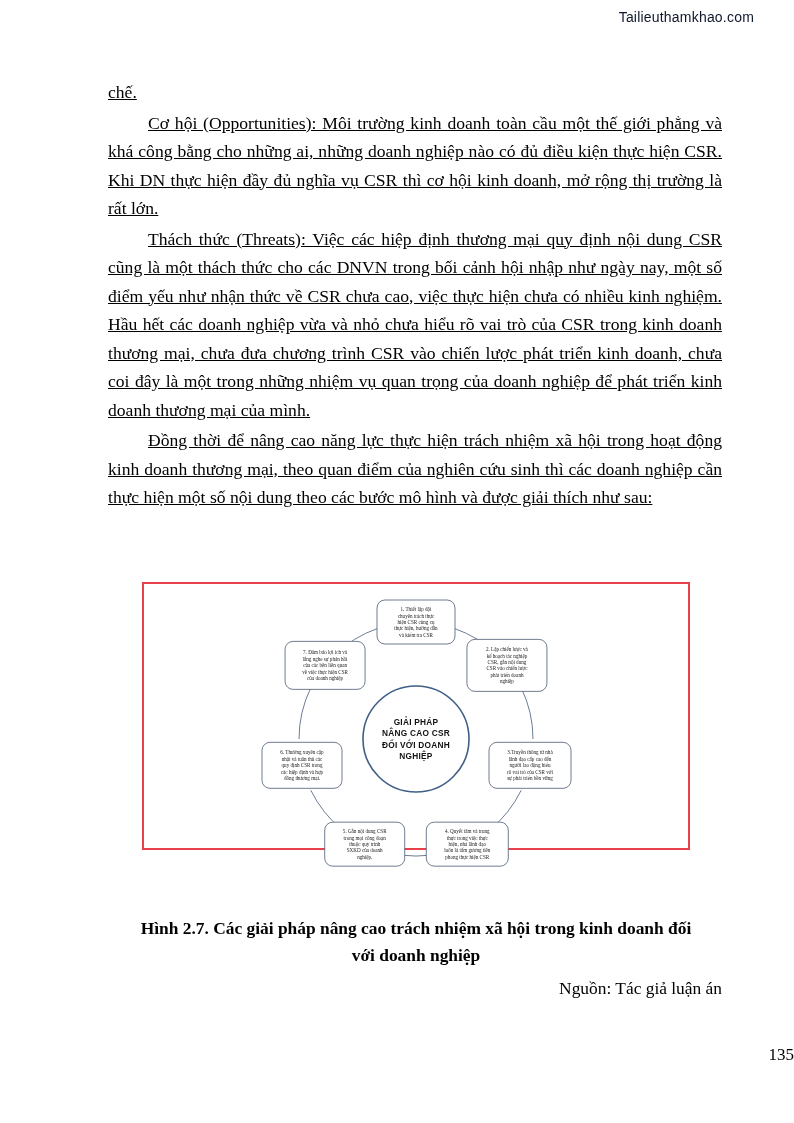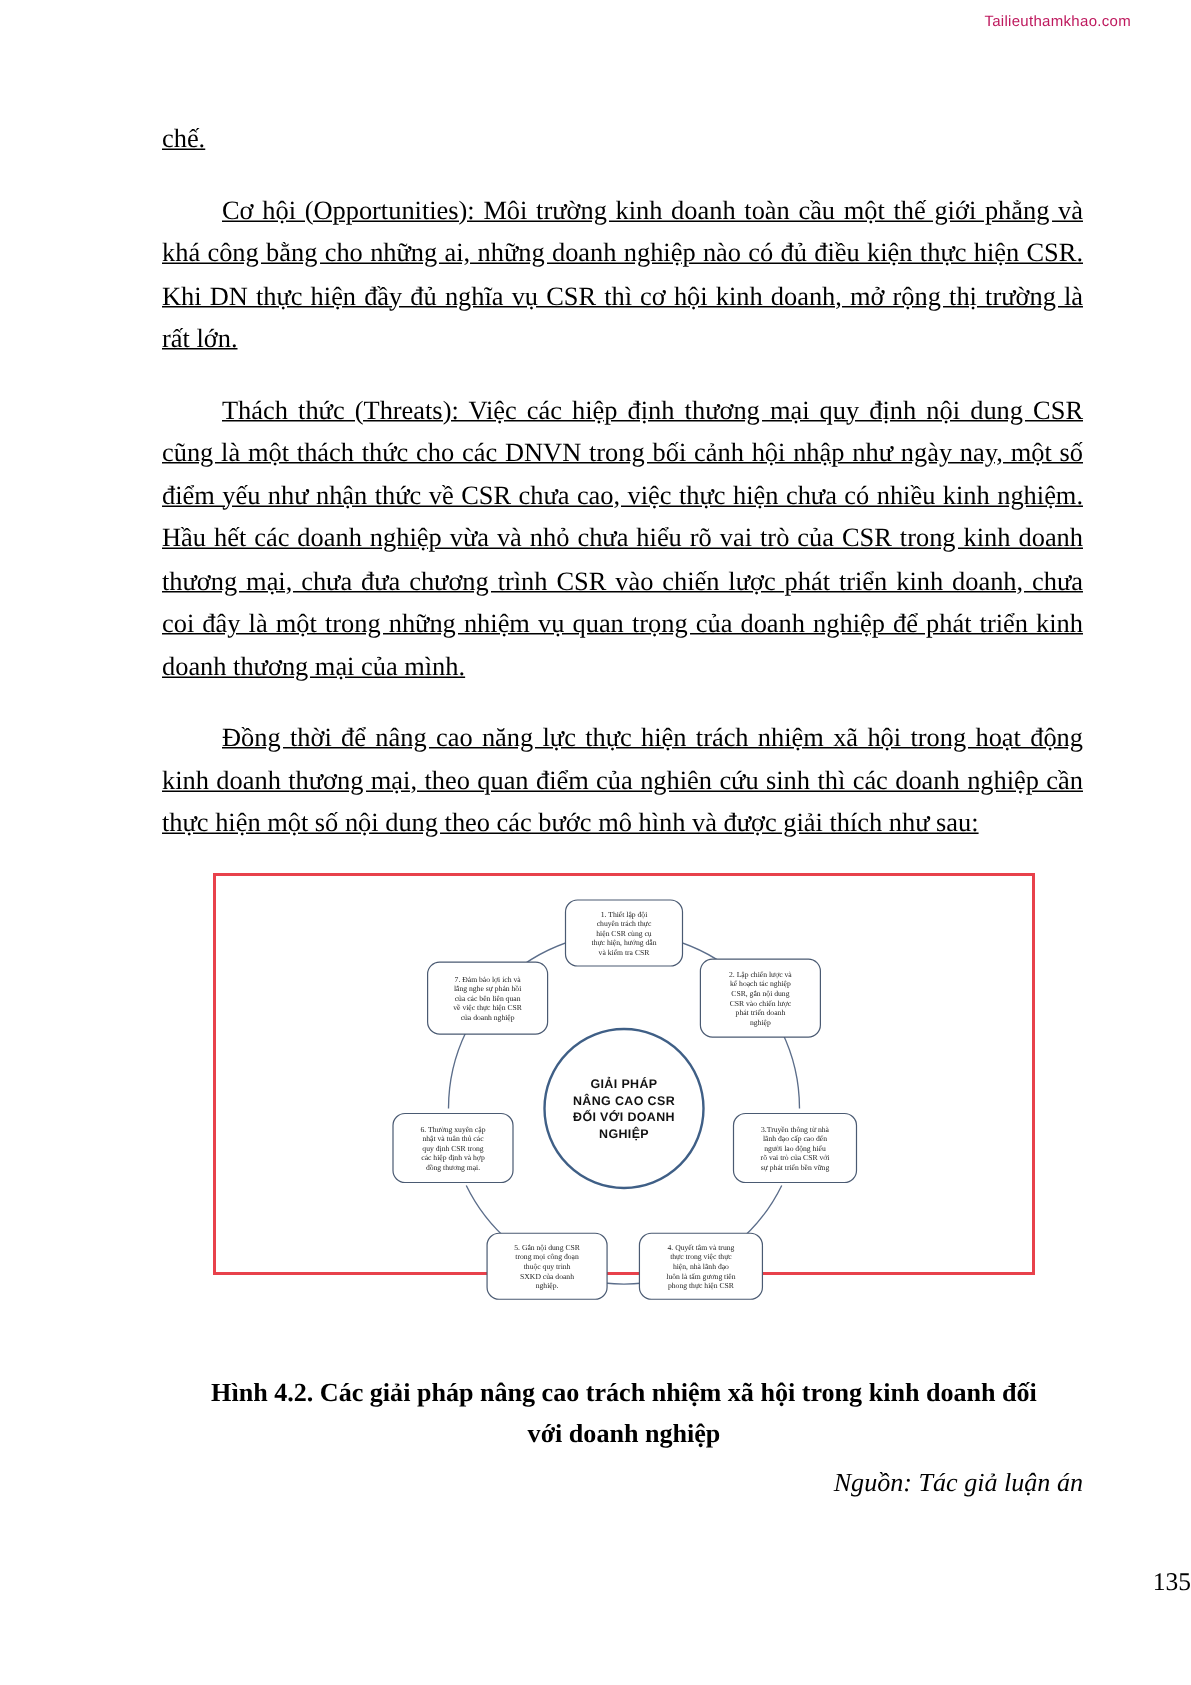--- a/index.html
+++ b/index.html
@@ -15,22 +15,22 @@
     color: #000000;
     overflow: hidden;
   }
 
   
   .watermark {
     position: absolute;
     top: 9px;
     right: 40px;
     font-family: "Liberation Sans", sans-serif;
-    font-size: 10px;
-    color: #be185d;
+    font-size: 14px;
+    color: #0f172a;
     letter-spacing: 0.2px;
     white-space: nowrap;
   }
 
   
   .page-body {
     position: absolute;
     left: 108px;
     top: 78px;
     width: 614px;
@@ -38,21 +38,21 @@
   }
   .para {
     margin: 0 0 1px 0;
     font-size: 17.6px;
     line-height: 1.62;
     text-align: justify;
     text-justify: inter-word;
     text-indent: 0;
   }
   .para.indent { text-indent: 40px; }
-  .para + .para { margin-top: 19px; }
+  .para + .para { margin-top: 2px; }
 
   
   .figure-box {
     position: absolute;
     left: 142px;
     top: 582px;
     width: 548px;
     height: 268px;
     border: 2px solid #e8414b;
     background: #ffffff;
@@ -82,21 +82,20 @@
     text-align: center;
     font-size: 17.4px;
     font-weight: bold;
     line-height: 1.55;
   }
   .source {
     position: absolute;
     right: 72px;
     top: 978px;
     font-size: 17.4px;
-    font-style: italic;
   }
   .page-number {
     position: absolute;
     left: 0;
     right: 0;
     top: 1045px;
     text-align: right;
     font-size: 17px;
   }
 </style>
@@ -186,19 +185,19 @@
           <text x="181.07" y="76.87" text-anchor="middle" class="node-text">lắng nghe sự phản hồi</text>
           <text x="181.07" y="83.27" text-anchor="middle" class="node-text">của các bên liên quan</text>
           <text x="181.07" y="89.67" text-anchor="middle" class="node-text">về việc thực hiện CSR</text>
           <text x="181.07" y="96.07" text-anchor="middle" class="node-text">của doanh nghiệp</text>
         </g>
       </g>
   </svg>
 </div>
 
 <div class="caption">
-  <div>Hình 4.2. Các giải pháp nâng cao trách nhiệm xã hội trong kinh doanh đối</div>
+  <div>Hình 2.7. Các giải pháp nâng cao trách nhiệm xã hội trong kinh doanh đối</div>
   <div>với doanh nghiệp</div>
 </div>
 
 <div class="source">Nguồn: Tác giả luận án</div>
 
 <div class="page-number">135</div>
 
 </body></html>

